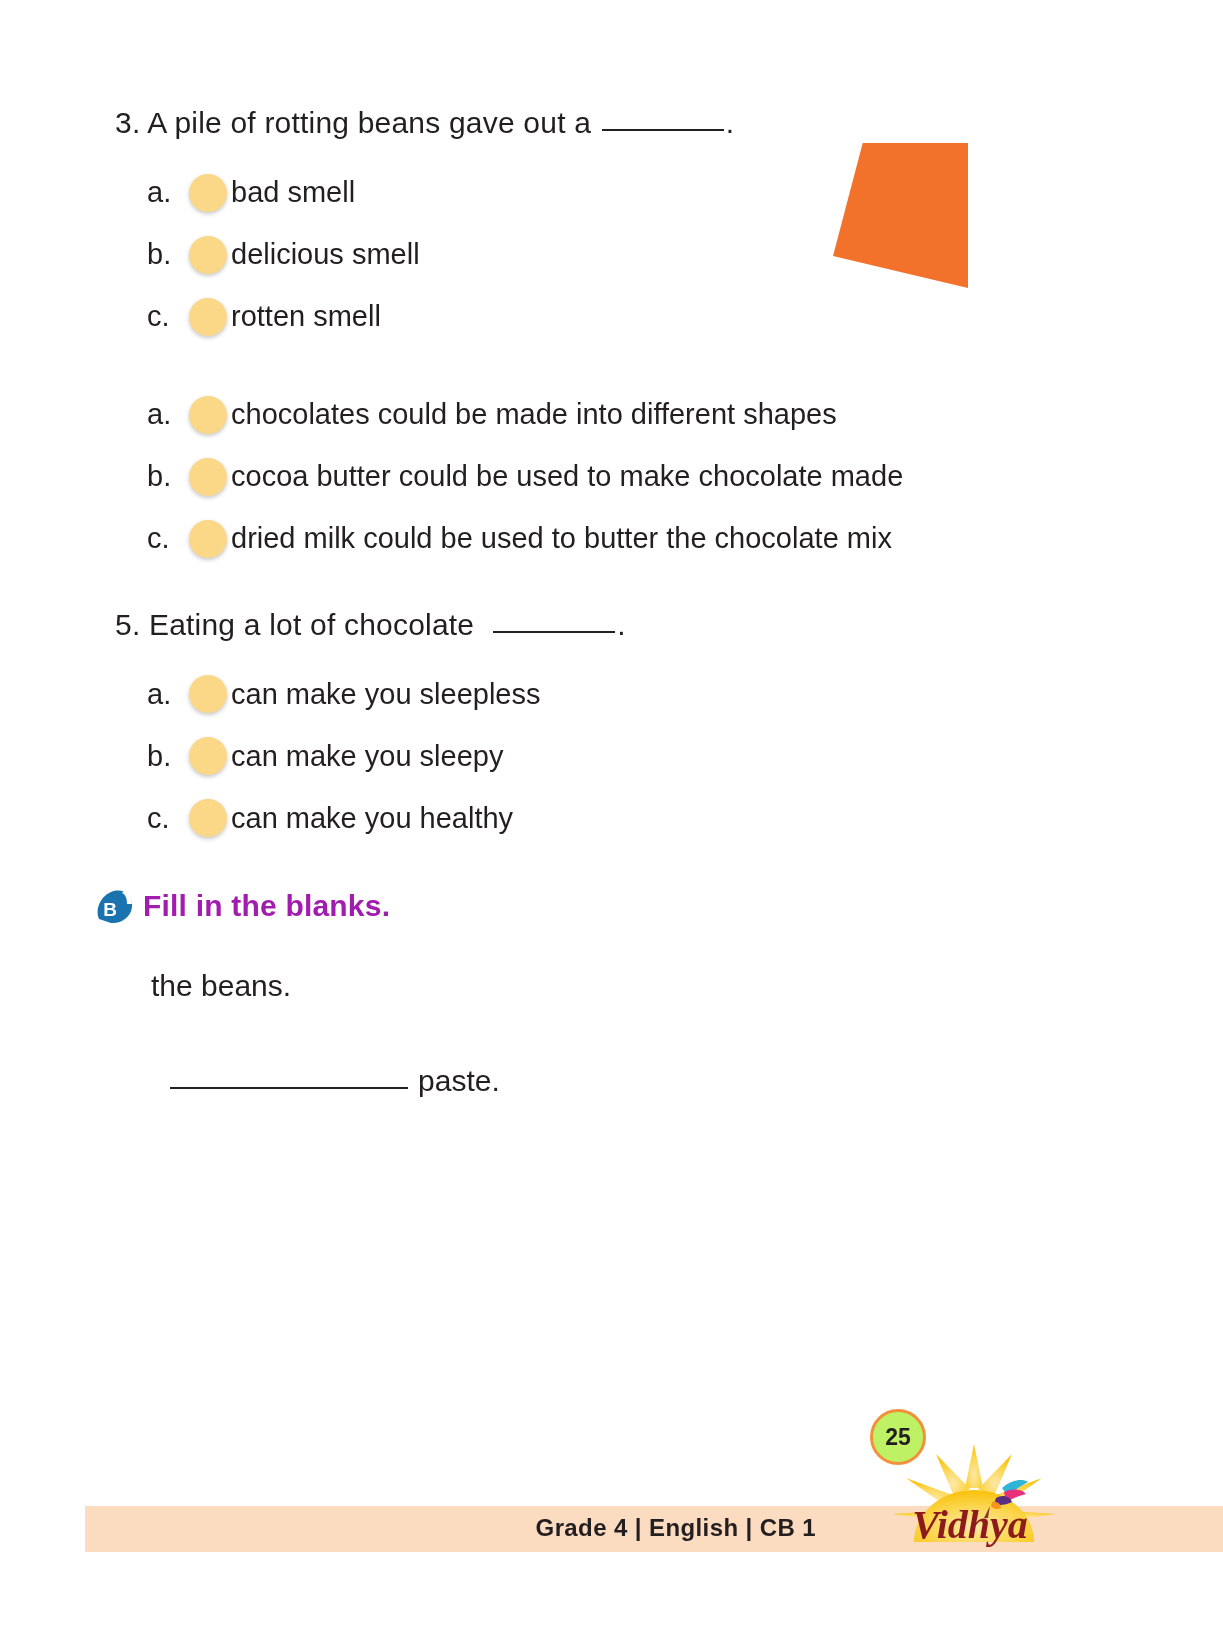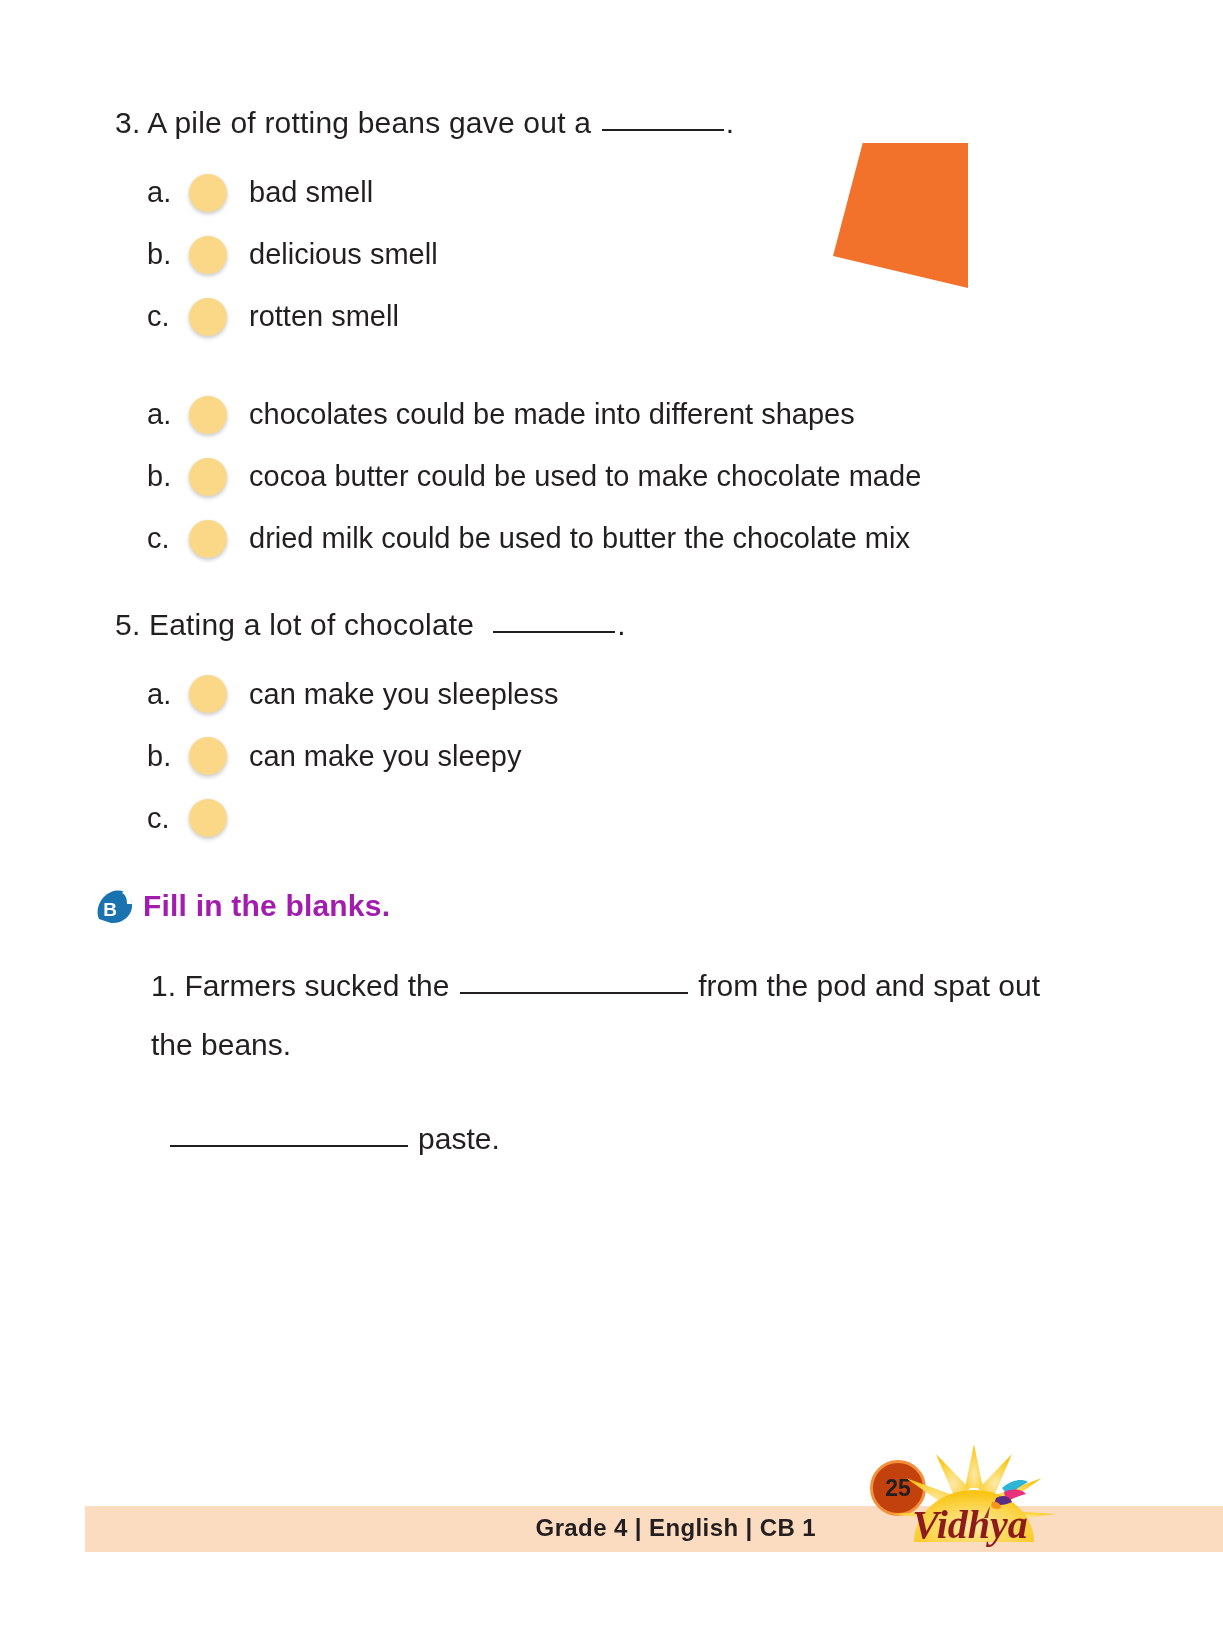--- a/index.html
+++ b/index.html
@@ -78,21 +78,21 @@
   .bubble {
     width: 38px;
     height: 38px;
     border-radius: 50%;
     background: #fbd887;
     box-shadow: 0 2px 4px rgba(0,0,0,0.22);
     flex: 0 0 auto;
   }
   .option-text {
     font-size: 29px;
-    margin-left: 22px;
+    margin-left: 4px;
     color: #231f20;
     white-space: nowrap;
   }
 
   
   .section-head {
     display: flex;
     align-items: center;
     margin-top: 34px;
     margin-left: -22px;
@@ -140,25 +140,25 @@
     right: 152px;
     top: 1514px;
     font-size: 24px;
     font-weight: bold;
     color: #231f20;
     letter-spacing: 0.4px;
   }
   .page-circle {
     position: absolute;
     left: 870px;
-    top: 1460px;
+    top: 1409px;
     width: 56px;
     height: 56px;
     border-radius: 50%;
-    background: #c2410c;
+    background: #bef264;
     border: 3px solid #f2903c;
     display: flex;
     align-items: center;
     justify-content: center;
     box-sizing: border-box;
   }
   .page-number {
     font-size: 23px;
     font-weight: bold;
     color: #231f20;
@@ -239,44 +239,39 @@
           <span class="option-text">can make you sleepless</span>
         </div>
         <div class="option-row">
           <span class="option-letter">b.</span>
           <span class="bubble"></span>
           <span class="option-text">can make you sleepy</span>
         </div>
         <div class="option-row">
           <span class="option-letter">c.</span>
           <span class="bubble"></span>
+          <span class="option-text">can make you healthy</span>
         </div>
       </div>
     </div>
 
     <div class="section-head">
       <span class="section-badge">
         <svg viewBox="0 0 44 42" width="44" height="42" aria-hidden="true">
           <path d="M6 34 C2 26, 6 12, 18 7 C30 2, 40 10, 39 22 C38 32, 28 39, 18 38 Z" fill="#1a72af"></path>
           <path d="M31 6 C36 8, 39 13, 39 19 L34 19 C34 14, 33 10, 29 8 Z" fill="#ffffff"></path>
           <text x="17" y="31" font-family="'Liberation Sans', sans-serif" font-size="19" font-weight="bold" fill="#ffffff" text-anchor="middle">B</text>
         </svg>
       </span>
       <span class="section-title">Fill in the blanks.</span>
     </div>
 
     <div class="fib-list">
 
       <div class="fib-item">
-        <div class="fib-line indent">
-          <span>1.</span>
-          <span>Farmers sucked the</span>
-          <span class="blank-inline blank-long"></span>
-          <span>from the pod and spat out</span>
-        </div>
         <div class="fib-line indent">the beans.</div>
       </div>
 
       <div class="fib-item">
         <div class="fib-line indent">
           &nbsp;&nbsp;<span class="blank-inline blank-med"></span>
           <span>paste.</span>
         </div>
       </div>
 

